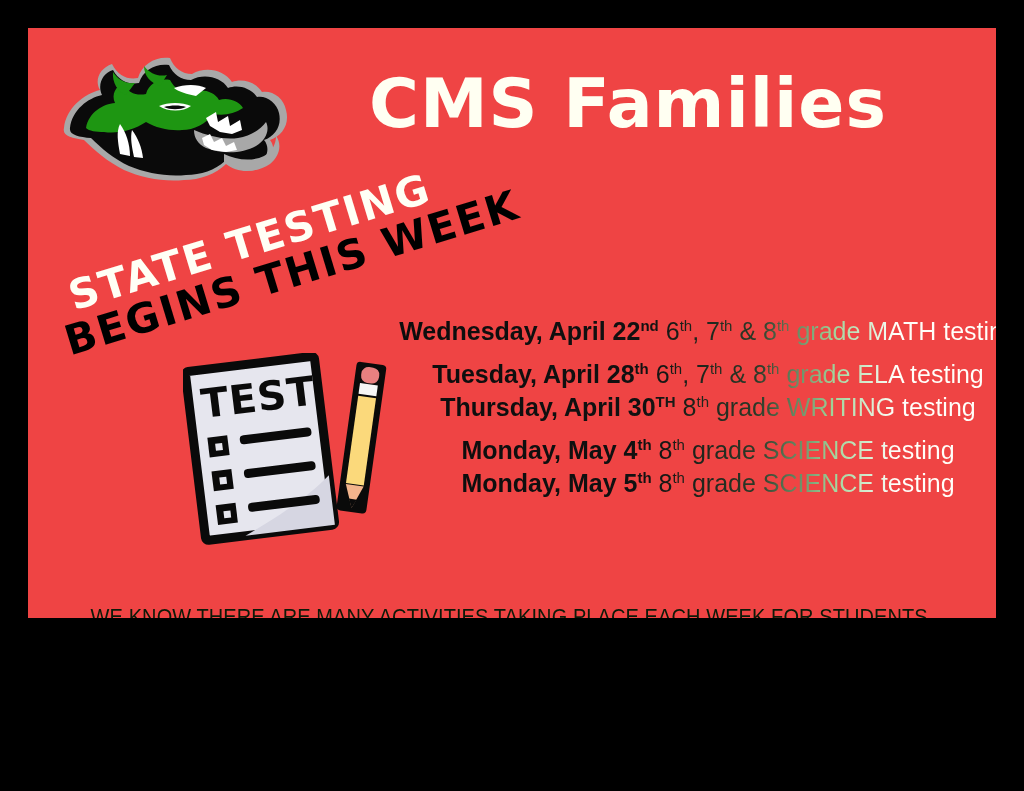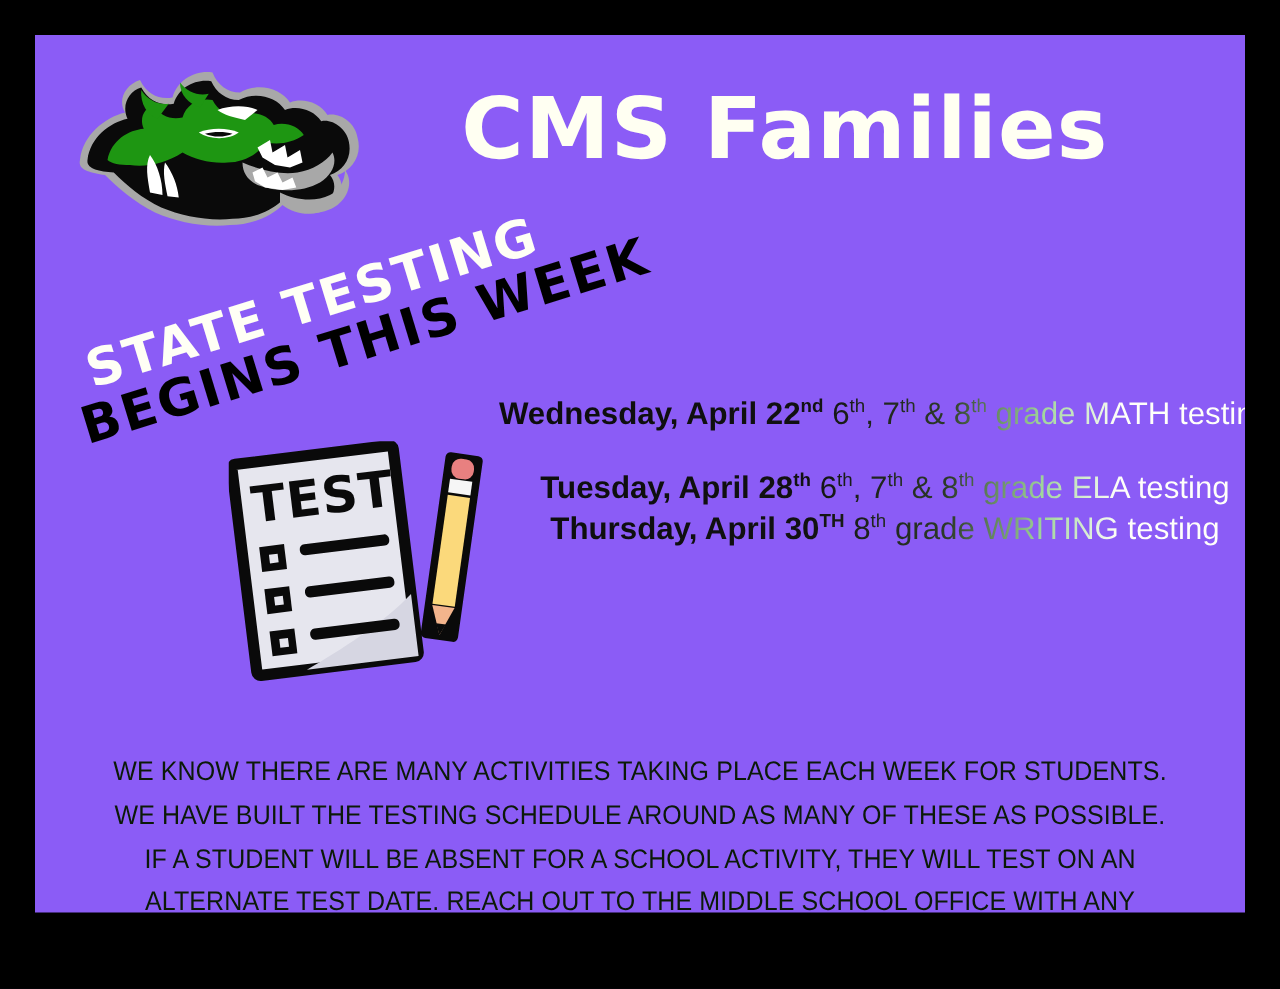--- a/index.html
+++ b/index.html
@@ -11,22 +11,22 @@
   }
   #poster {
     position:relative;
     width:1024px; height:791px;
     background:#000000;
   }
   
   #canvas {
     position:absolute;
     left:28px; top:28px;
-    width:968px; height:702px;
-    background:#8b5cf6;
+    width:968px; height:590px;
+    background:#ef4444;
     overflow:hidden;
   }
 
   
   #dragon-logo {
     position:absolute;
     left:28px; top:22px;
     width:240px; height:150px;
   }
 
@@ -75,21 +75,21 @@
 
   
   #schedule {
     position:absolute;
     left:370px; top:287px;
     width:620px;
     text-align:center;
     font-family:"Liberation Sans", sans-serif;
   }
   .sched-group { }
-  .sched-group + .sched-group { margin-top:26px; }
+  .sched-group + .sched-group { margin-top:10px; }
   .sched-line {
     font-size:25px;
     line-height:1.32;
     white-space:nowrap;
     background-image:linear-gradient(100deg,#0d0d0d 0%, #111 40%, #2c3a28 58%, #9fd49a 70%, #FFFFFA 80%, #FFFFFA 100%);
     -webkit-background-clip:text;
     background-clip:text;
     color:transparent;
     -webkit-text-fill-color:transparent;
   }
@@ -208,18 +208,22 @@
     </svg>
 
     <div id="schedule">
         <div class="sched-group">
           <div class="sched-line"><span class="sched-date">Wednesday, April 22<sup>nd</sup></span><span class="sched-rest"> 6<sup>th</sup>, 7<sup>th</sup> &amp; 8<sup>th</sup> grade MATH testing</span></div>
         </div>
         <div class="sched-group">
           <div class="sched-line"><span class="sched-date">Tuesday, April 28<sup>th</sup></span><span class="sched-rest"> 6<sup>th</sup>, 7<sup>th</sup> &amp; 8<sup>th</sup> grade ELA testing</span></div>
           <div class="sched-line"><span class="sched-date">Thursday, April 30<sup>TH</sup></span><span class="sched-rest">  8<sup>th</sup> grade WRITING testing</span></div>
         </div>
+        <div class="sched-group">
+          <div class="sched-line"><span class="sched-date">Monday, May 4<sup>th</sup></span><span class="sched-rest">  8<sup>th</sup> grade SCIENCE testing</span></div>
+          <div class="sched-line"><span class="sched-date">Monday, May 5<sup>th</sup></span><span class="sched-rest"> 8<sup>th</sup> grade SCIENCE testing</span></div>
+        </div>
       </div>
 
     <div id="footnote">WE KNOW THERE ARE MANY ACTIVITIES TAKING PLACE EACH WEEK FOR STUDENTS. WE HAVE BUILT THE TESTING SCHEDULE AROUND AS MANY OF THESE AS POSSIBLE. IF A STUDENT WILL BE ABSENT FOR A SCHOOL ACTIVITY, THEY WILL TEST ON AN ALTERNATE TEST DATE. REACH OUT TO THE MIDDLE SCHOOL OFFICE WITH ANY QUESTIONS.</div>
 
   </div>
 </div>
 
 </body></html>

